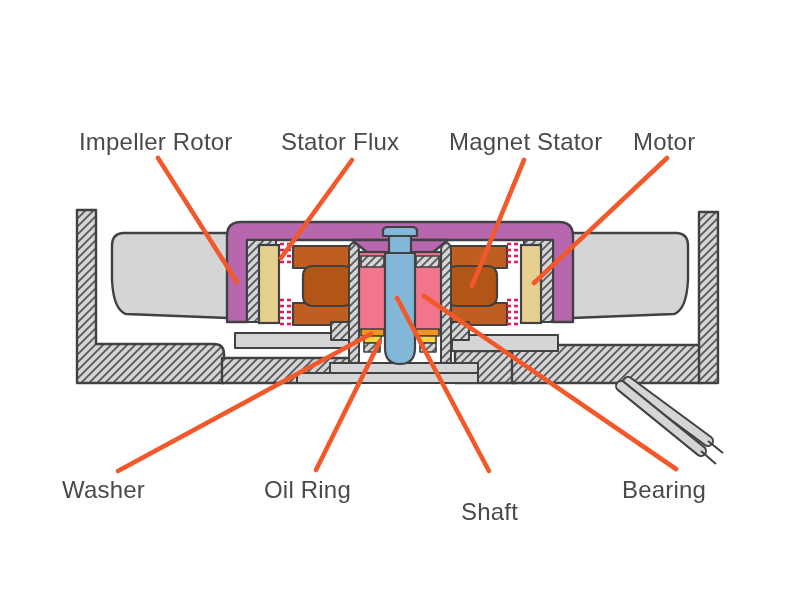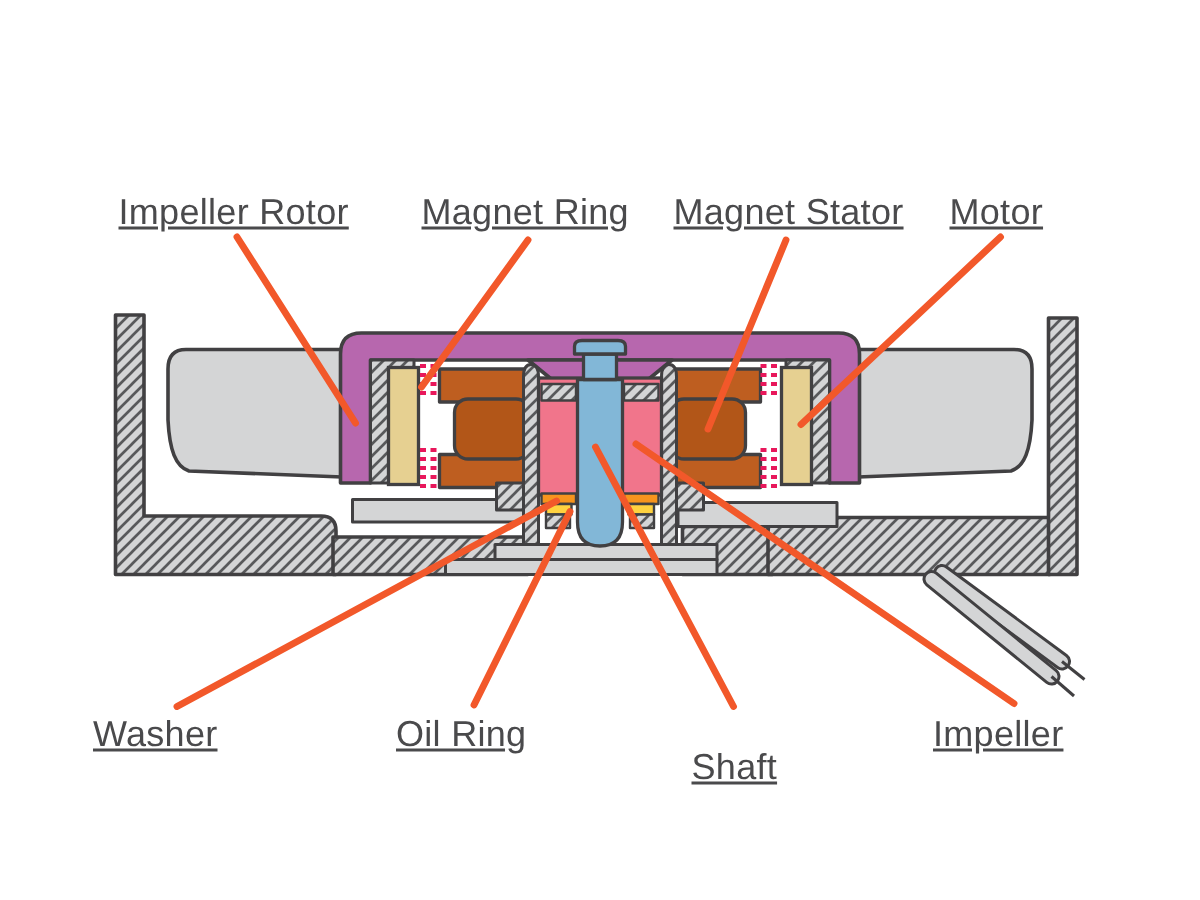--- a/index.html
+++ b/index.html
@@ -1,20 +1,20 @@
 <!DOCTYPE html>
 <html><head>
 <meta charset="utf-8">
 <style>
   html,body{margin:0;padding:0;background:#ffffff;}
   .stage{position:relative;width:800px;height:600px;background:#ffffff;overflow:hidden;
          font-family:"Liberation Sans", sans-serif;}
   .stage svg{position:absolute;left:0;top:0;}
   .part-label{position:absolute;font-size:24px;line-height:26px;color:#4A4A4C;
-              white-space:nowrap;letter-spacing:0.2px;text-decoration:underline;}
+              white-space:nowrap;letter-spacing:0.2px;}
 </style>
 </head>
 <body>
 
 <div class="stage">
 
 <svg width="800" height="600" viewBox="0 0 800 600">
   <defs>
     <pattern id="hatch" patternUnits="userSpaceOnUse" width="8" height="8">
       <rect width="8" height="8" fill="#D4D5D6"></rect>
@@ -141,20 +141,20 @@
     <line x1="524" y1="160" x2="472" y2="286"></line>
     <line x1="667" y1="158" x2="534" y2="283"></line>
     <line x1="118" y1="471" x2="371" y2="334"></line>
     <line x1="316" y1="470" x2="380" y2="341"></line>
     <line x1="489" y1="471" x2="397" y2="298"></line>
     <line x1="676" y1="469" x2="424" y2="296"></line>
   </g>
 </svg>
 
   <div class="part-label" style="left:79px;top:129px">Impeller Rotor</div>
-  <div class="part-label" style="left:281px;top:129px">Magnet Ring</div>
+  <div class="part-label" style="left:281px;top:129px">Stator Flux</div>
   <div class="part-label" style="left:449px;top:129px">Magnet Stator</div>
   <div class="part-label" style="left:633px;top:129px">Motor</div>
   <div class="part-label" style="left:264px;top:477px">Oil Ring</div>
   <div class="part-label" style="left:62px;top:477px">Washer</div>
   <div class="part-label" style="left:461px;top:499px">Shaft</div>
-  <div class="part-label" style="left:622px;top:477px">Impeller</div>
+  <div class="part-label" style="left:622px;top:477px">Bearing</div>
 </div>
 
 </body></html>

